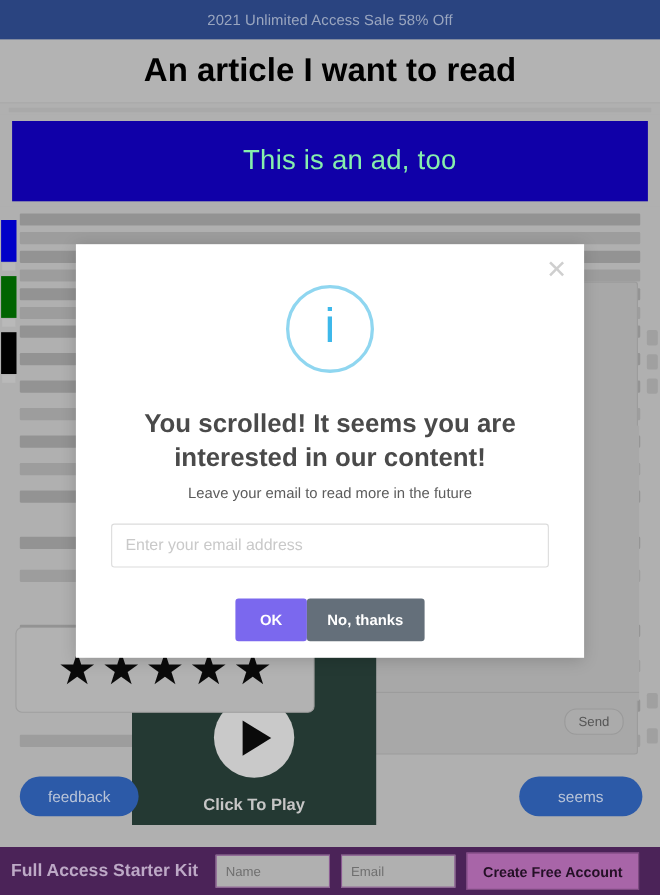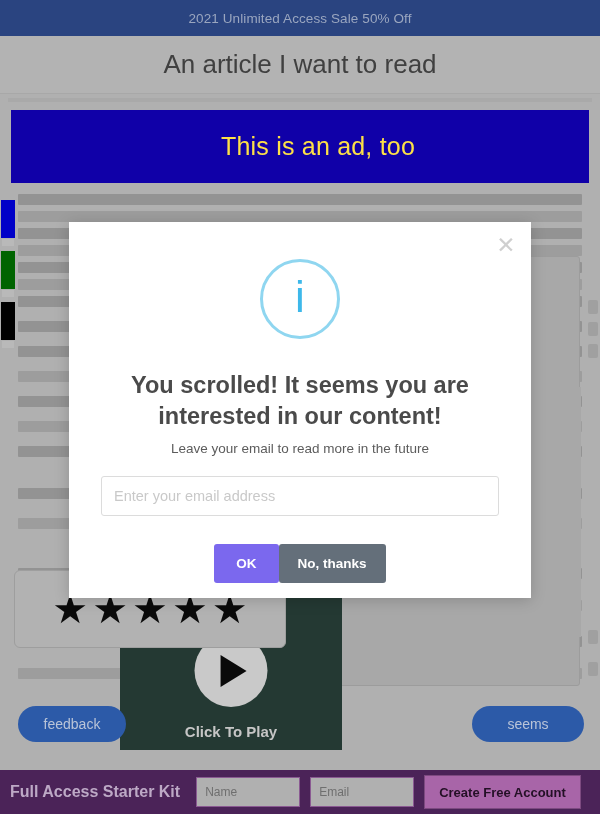--- a/index.html
+++ b/index.html
@@ -29,42 +29,42 @@
 
   
   .page-header {
     position: absolute; left: 0; top: 36px;
     width: 600px; height: 58px;
     background: #b3b3b3;
     display: flex; align-items: center; justify-content: center;
     border-bottom: 1px solid #a8a8a8;
   }
   .page-header .article-title {
-    color: #404040; font-size: 26px; font-weight: normal;
+    color: #000000; font-size: 30px; font-weight: bold;
   }
 
   
   .header-strip {
     position: absolute; left: 0; top: 95px;
     width: 600px; height: 9px; background: #b0b0b0;
   }
   .header-strip::after {
     content:""; position:absolute; left:8px; top:3px;
     width:584px; height:4px; background:#a9a9a9;
   }
 
   
   .ad-banner {
     position: absolute; left: 11px; top: 110px;
     width: 578px; height: 73px;
     background: #1000a8;
     display: flex; align-items: center; justify-content: center;
   }
   .ad-banner .ad-text {
-    color: #fde047; font-size: 25px; letter-spacing: .2px; margin-left: 36px;
+    color: #86efac; font-size: 25px; letter-spacing: .2px; margin-left: 36px;
   }
 
   
   .article-body {
     position: absolute; left: 0; top: 188px;
     width: 600px; height: 520px;
     background: #b0b0b0;
   }
   .skel-line {
     position: absolute; background: #939393; height: 11px; border-radius: 1px;
@@ -247,21 +247,21 @@
     font-size: 13.5px; font-weight: bold;
     font-family: "Liberation Sans", sans-serif;
   }
 </style>
 </head>
 <body>
 
 <div id="page">
 
   <div class="promo-banner">
-    <span class="promo-text">2021 Unlimited Access Sale 50% Off</span>
+    <span class="promo-text">2021 Unlimited Access Sale 58% Off</span>
   </div>
 
   <div class="page-header">
     <h1 class="article-title">An article I want to read</h1>
   </div>
   <div class="header-strip"></div>
 
   <div class="ad-banner">
     <span class="ad-text">This is an ad, too</span>
   </div>
@@ -297,20 +297,23 @@
       </div>
       <div class="share-btn" style="top:114px; background:#000000;">
         <span class="share-cap"></span>
       </div>
     </div>
   </div>
 
   <div class="chat-panel">
     <div class="chat-search"></div>
     <div class="chat-body"></div>
+    <div class="chat-footer">
+      <button class="send-btn">Send</button>
+    </div>
   </div>
 
   <div class="edge-tab" style="top:300px;"></div>
   <div class="edge-tab" style="top:322px;"></div>
   <div class="edge-tab" style="top:344px;"></div>
   <div class="edge-tab" style="top:630px;"></div>
   <div class="edge-tab" style="top:662px;"></div>
 
   <div class="video-panel">
     <div class="play-circle">

